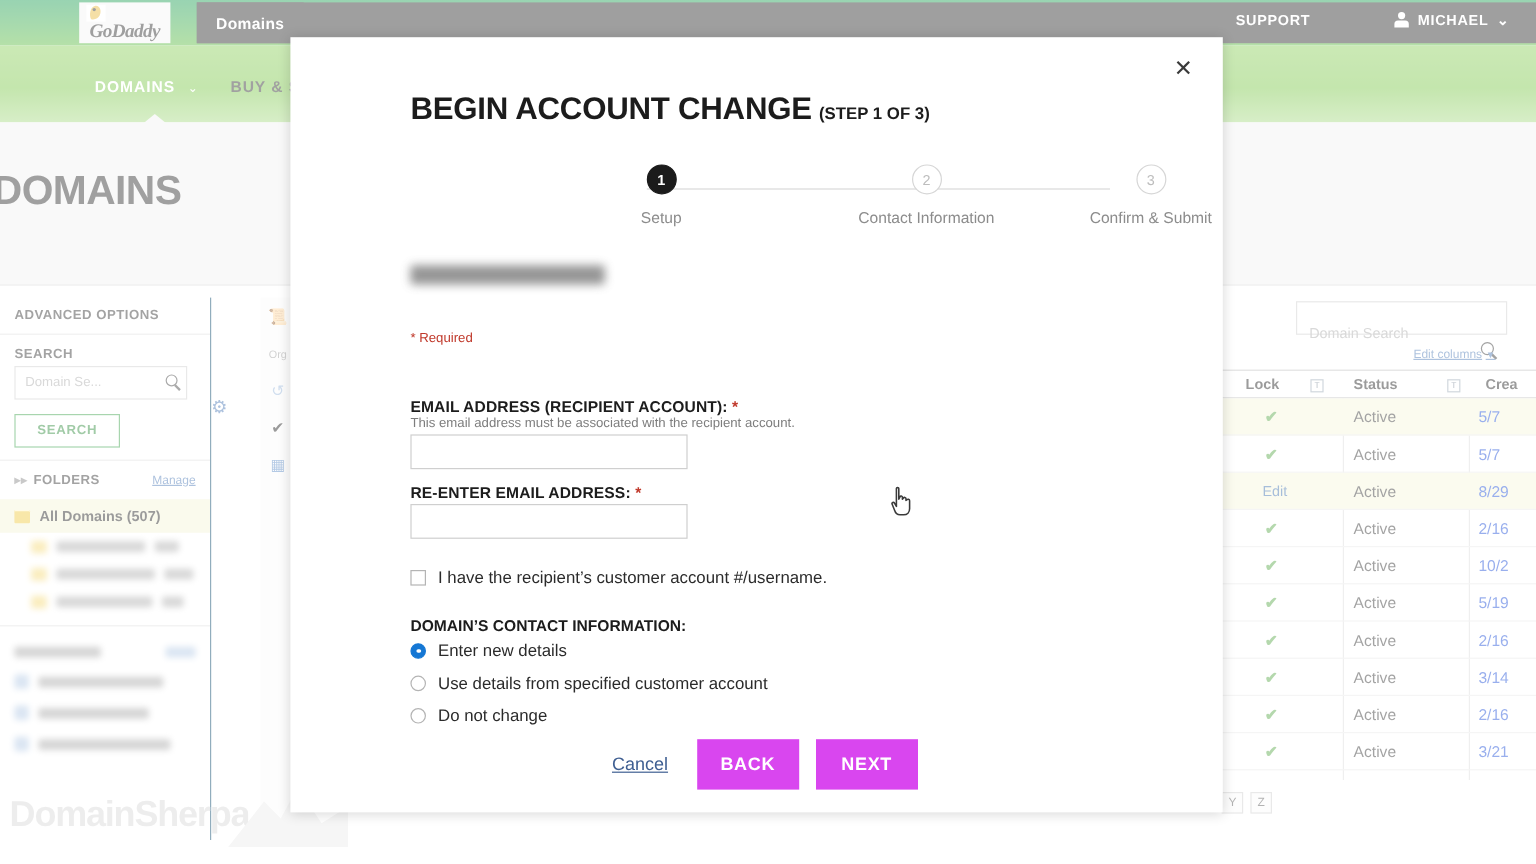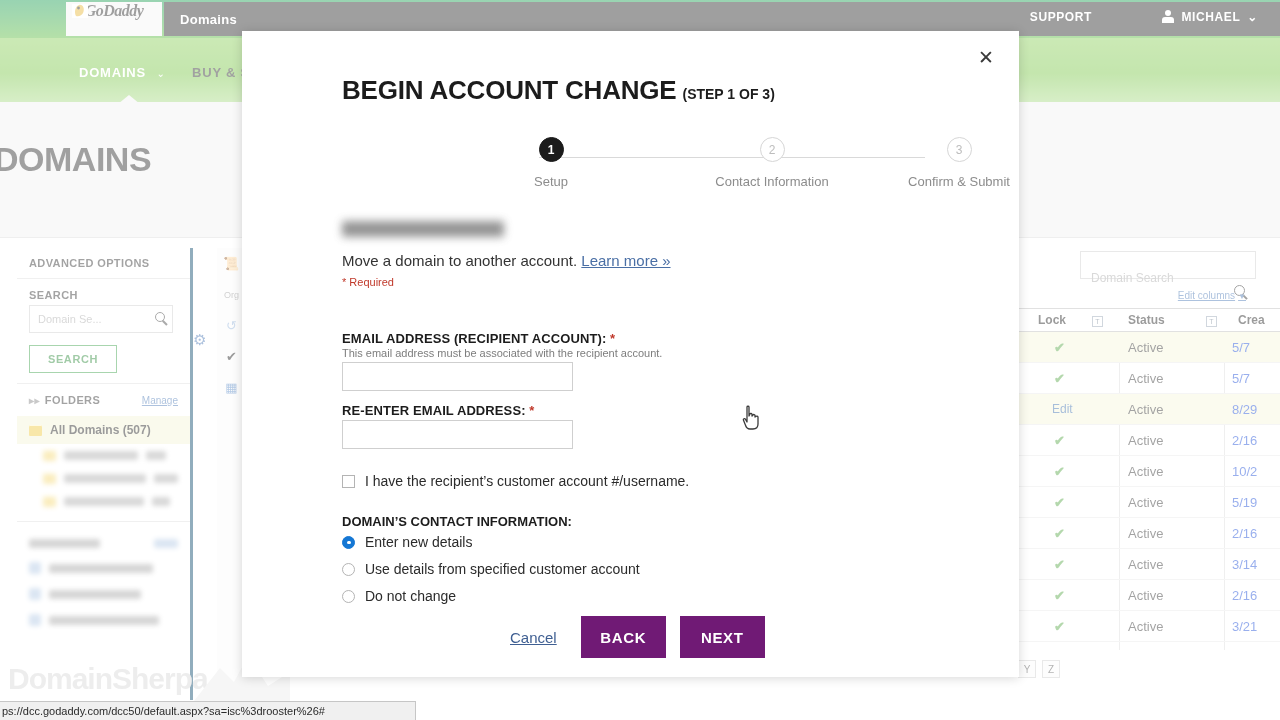--- a/index.html
+++ b/index.html
@@ -12,22 +12,22 @@
   #screen { position: relative; width: 1280px; height: 720px; overflow: hidden; background: #fff; }
 
   
   #bg-app { position: absolute; inset: 0; background: #ffffff; }
 
   .gd-topbar {
     position: absolute; left: 0; top: 0; width: 1280px; height: 38px;
     background: linear-gradient(180deg,#1d9e54 0%,#35a94f 40%,#5cbb3f 100%);
   }
   .gd-logo-plate {
-    position: absolute; left: 66px; top: 2px; width: 96px; height: 34px;
-    background: #f4f4f4; display: flex; align-items: flex-start; justify-content: center;
+    position: absolute; left: 66px; top: 2px; width: 76px; height: 34px;
+    background: #f4f4f4; display: flex; align-items: flex-end; justify-content: center;
   }
   .gd-logo-text {
     font-family: "Liberation Serif", serif; font-weight: bold; font-style: italic;
     font-size: 16px; color: #2a2a2a; letter-spacing: -0.5px;
   }
   .gd-logo-hat {
     position: absolute; left: 72px; top: 4px; width: 16px; height: 14px;
     background: #ffffff;
   }
   .gd-logo-hat svg { display:block; }
@@ -79,22 +79,22 @@
     position: absolute; left: 0; top: 102px; width: 1280px; height: 136px;
     background: #f2f2f2; border-bottom: 1px solid #dcdcdc;
   }
   .gd-page-title {
     position: absolute; left: -6px; top: 140px; font-size: 34px; font-weight: bold;
     color: #2d2d2d; letter-spacing: -0.5px;
   }
 
   
   .gd-sidebar {
-    position: absolute; left: 17px; top: 248px; width: 176px; height: 452px;
-    background: #ffffff; border-right: 3px solid #0c4a6e;
+    position: absolute; left: 0; top: 248px; width: 176px; height: 452px;
+    background: #ffffff; border-right: 1px solid #0c4a6e;
   }
   .sb-row {
     border-bottom: 1px solid #dedede; padding: 9px 12px; font-size: 11px;
     color: #333; font-weight: bold; letter-spacing: .4px;
   }
   .sb-section-label {
     padding: 10px 12px 4px; font-size: 11px; color: #333; font-weight: bold; letter-spacing: .4px;
   }
   .sb-search-wrap { padding: 0 12px 6px; }
   .sb-search-box {
@@ -299,21 +299,21 @@
     border-radius: 50%; background: #fff;
   }
   .radio-row .txt { font-size: 14px; color: #2b2b2b; }
 
   .actions { position: absolute; left: 258px; top: 585px; display: flex; align-items: center; gap: 14px; }
   .btn-cancel {
     font-size: 15px; color: #3f5f92; text-decoration: underline; background: none;
     border: none; font-family: "Liberation Sans", sans-serif; padding: 0 10px;
   }
   .btn-step {
-    width: 85px; height: 42px; background: #701a75; color: #ffffff; border: none;
+    width: 85px; height: 42px; background: #d946ef; color: #ffffff; border: none;
     font-size: 15px; font-weight: bold; letter-spacing: .6px;
     font-family: "Liberation Sans", sans-serif;
   }
 
   .cursor { position: absolute; left: 740px; top: 405px; width: 22px; height: 26px; }
 </style>
 </head>
 <body>
 
 <div id="screen">
@@ -531,24 +531,20 @@
         <div class="cap">Contact Information</div>
       </div>
       <div class="step idle step3">
         <div class="bub">3</div>
         <div class="cap">Confirm &amp; Submit</div>
       </div>
     </div>
 
     <div class="domain-blur"></div>
 
-    <div class="move-line">
-      <span>Move a domain to another account.</span>
-      <a href="#">Learn more »</a>
-    </div>
     <div class="required">* Required</div>
 
     <div class="field-label lbl-email">
       <span>EMAIL ADDRESS (RECIPIENT ACCOUNT):</span>
       <span class="ast">*</span>
     </div>
     <div class="field-help help-email">This email address must be associated with the recipient account.</div>
     <input class="field-input inp-email" value="" style="">
 
     <div class="field-label lbl-reemail">
@@ -583,14 +579,13 @@
       <button class="btn-step">NEXT</button>
     </div>
   </div>
 
   <div class="cursor">
     <svg width="22" height="26" viewBox="0 0 22 26">
       <path d="M7 2 C7 1 9 1 9 2 L9 11 L10 9 C10.3 8 12 8.2 12 9.4 L12 11 L13 10 C13.3 9.2 15 9.4 15 10.5 L15 12 L16 11.4 C16.4 10.8 18 11 18 12.2 L18 19 C18 22 16 24 13 24 L10 24 C7 24 6 22 5.4 20 L3.4 15 C3 14 4.6 13 5.4 14.2 L7 17 Z" fill="#ffffff" stroke="#3a3a3a" stroke-width="1.3" stroke-linejoin="round"></path>
     </svg>
   </div>
 
-<div class="statusbar">ps://dcc.godaddy.com/dcc50/default.aspx?sa=isc%3drooster%26#</div>
   </div>
 
 </body></html>

